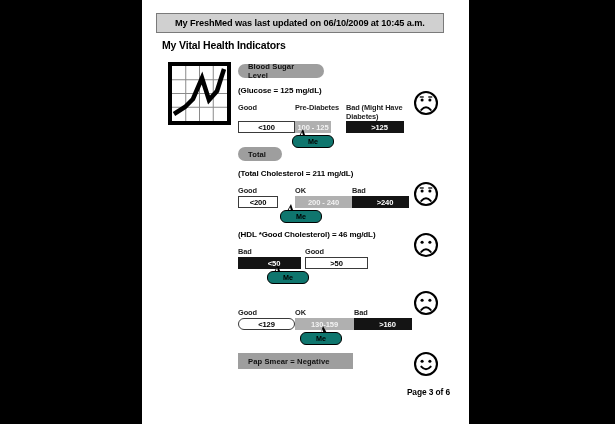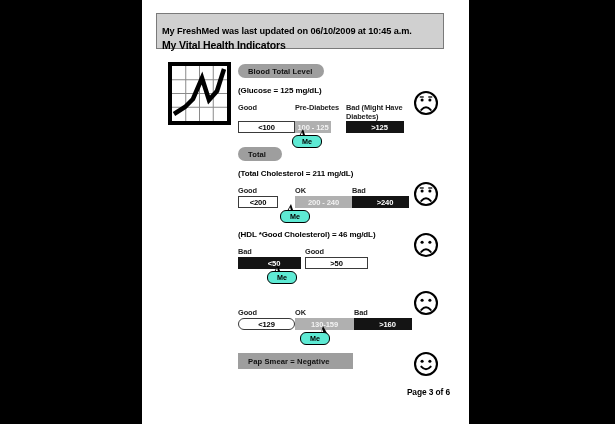--- a/index.html
+++ b/index.html
@@ -17,26 +17,26 @@
   
   #page {
     position: absolute;
     left: 142px; top: 0px;
     width: 327px; height: 424px;
     background: #ffffff;
   }
   .updated-banner {
     position: absolute;
     left: 14px; top: 13px;
-    width: 288px; height: 36px;
+    width: 288px; height: 20px;
     background: #d0d0d0;
     border: 1px solid #7a7a7a;
     box-sizing: border-box;
     display: flex; align-items: center;
-    padding-left: 5px;
+    padding-left: 18px;
     font-size: 9.2px;
     font-weight: bold;
     color: #000;
     letter-spacing: -0.1px;
   }
   .page-title {
     position: absolute;
     left: 20px; top: 39px;
     font-size: 10.5px;
     font-weight: bold;
@@ -100,22 +100,22 @@
   .bar.bad   { background: #141414; border: 1px solid #141414; color: #ffffff; padding-left: 9px; }
 
   
   .me-callout {
     position: absolute;
     width: 30px; height: 15px;
   }
   .me-callout .bubble {
     position: absolute;
     left: 0; top: 6px;
-    width: 30px; height: 13px;
-    background: #5eead4;
+    width: 42px; height: 13px;
+    background: #0f766e;
     border: 1.6px solid #000;
     border-radius: 6px;
     box-sizing: border-box;
     display: flex; align-items: center; justify-content: center;
     font-size: 7.2px;
     font-weight: bold;
     color: #000;
   }
   .me-callout .tail {
     position: absolute;
@@ -170,21 +170,21 @@
           <line x1="0" y1="41.25" x2="55" y2="41.25"></line>
           <line x1="13.75" y1="0" x2="13.75" y2="55"></line>
           <line x1="27.5" y1="0" x2="27.5" y2="55"></line>
           <line x1="41.25" y1="0" x2="41.25" y2="55"></line>
         </g>
         <polyline points="2,48 13,41 21,33 30,12 37,34 45,25 52,3" fill="none" stroke="#000" stroke-width="4.5" stroke-linejoin="miter" stroke-linecap="butt"></polyline>
       </svg>
     </div>
 
     <div class="pill" style="left:96px; top:64px; width:86px;">
-      <span>Blood Total Level</span>
+      <span>Blood Sugar Level</span>
     </div>
     <div class="metric-label" style="left:96px; top:86px;">(Glucose = 125 mg/dL)</div>
 
     <div class="cat" style="left:96px; top:103px; width:60px;">Good</div>
     <div class="cat" style="left:153px; top:103px; width:56px;">Pre-Diabetes</div>
     <div class="cat" style="left:204px; top:103px; width:64px;">Bad (Might Have Diabetes)</div>
 
     <div class="bar good" style="left:96px; top:121px; width:57px;">&lt;100</div>
     <div class="bar ok" style="left:153px; top:121px; width:36px;">100 - 125</div>
     <div class="bar bad" style="left:204px; top:121px; width:58px;">&gt;125</div>

